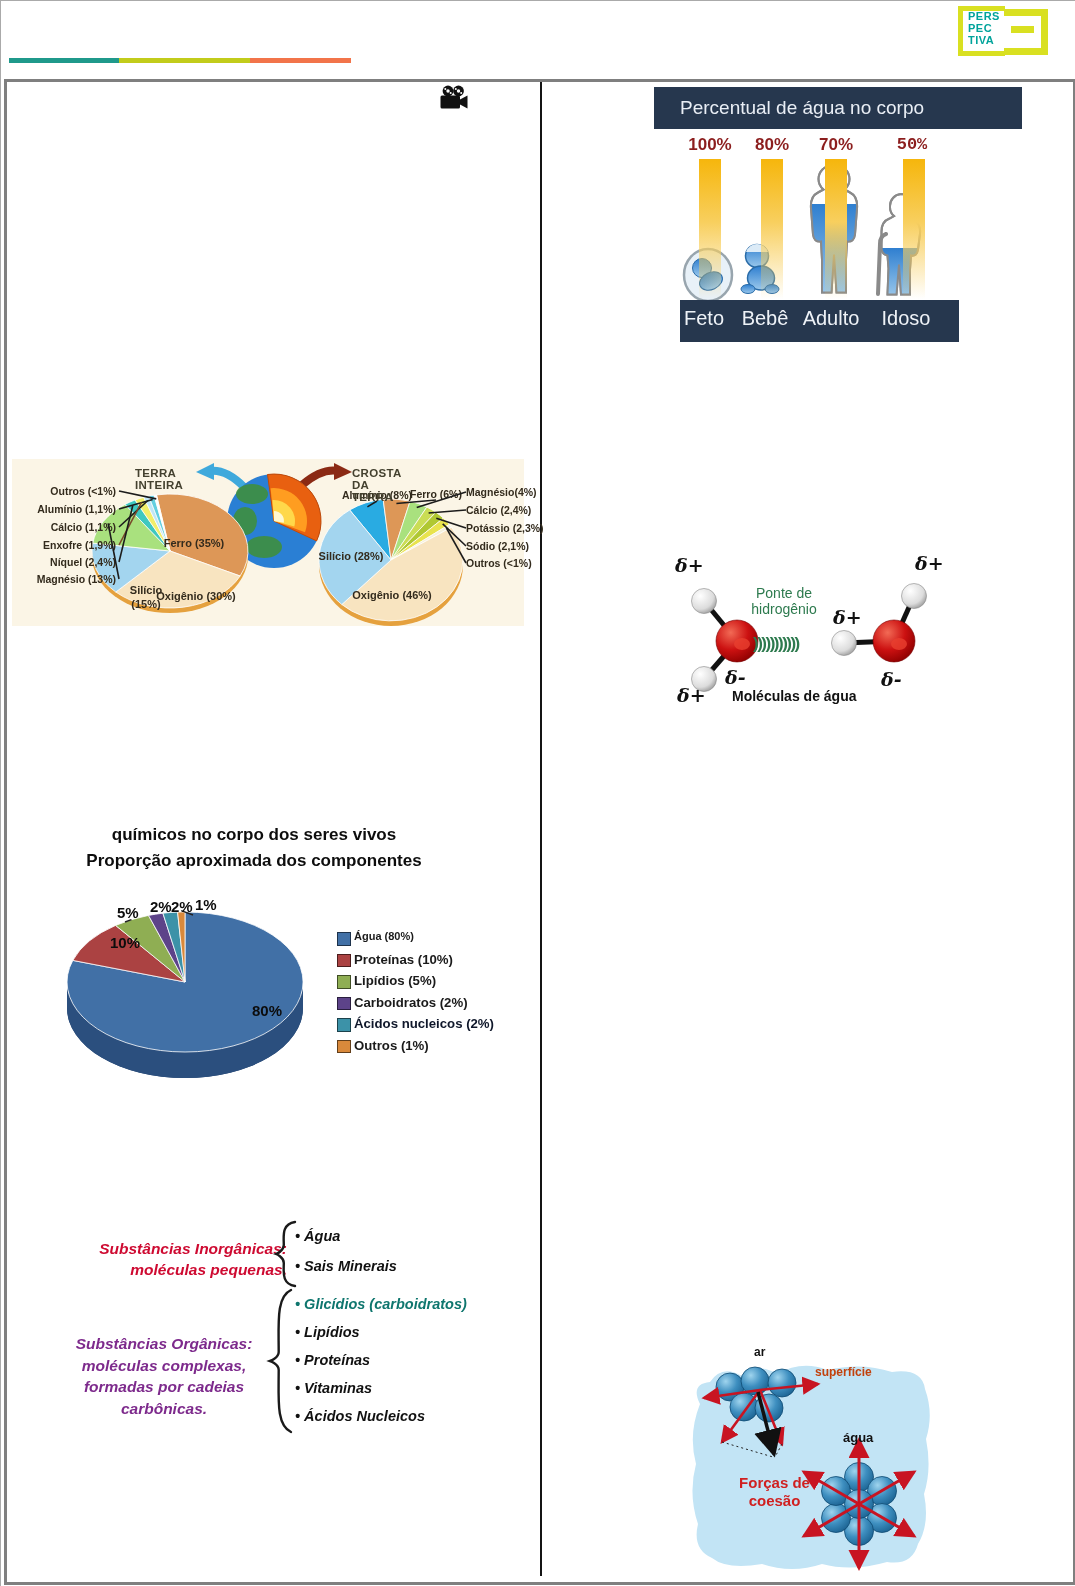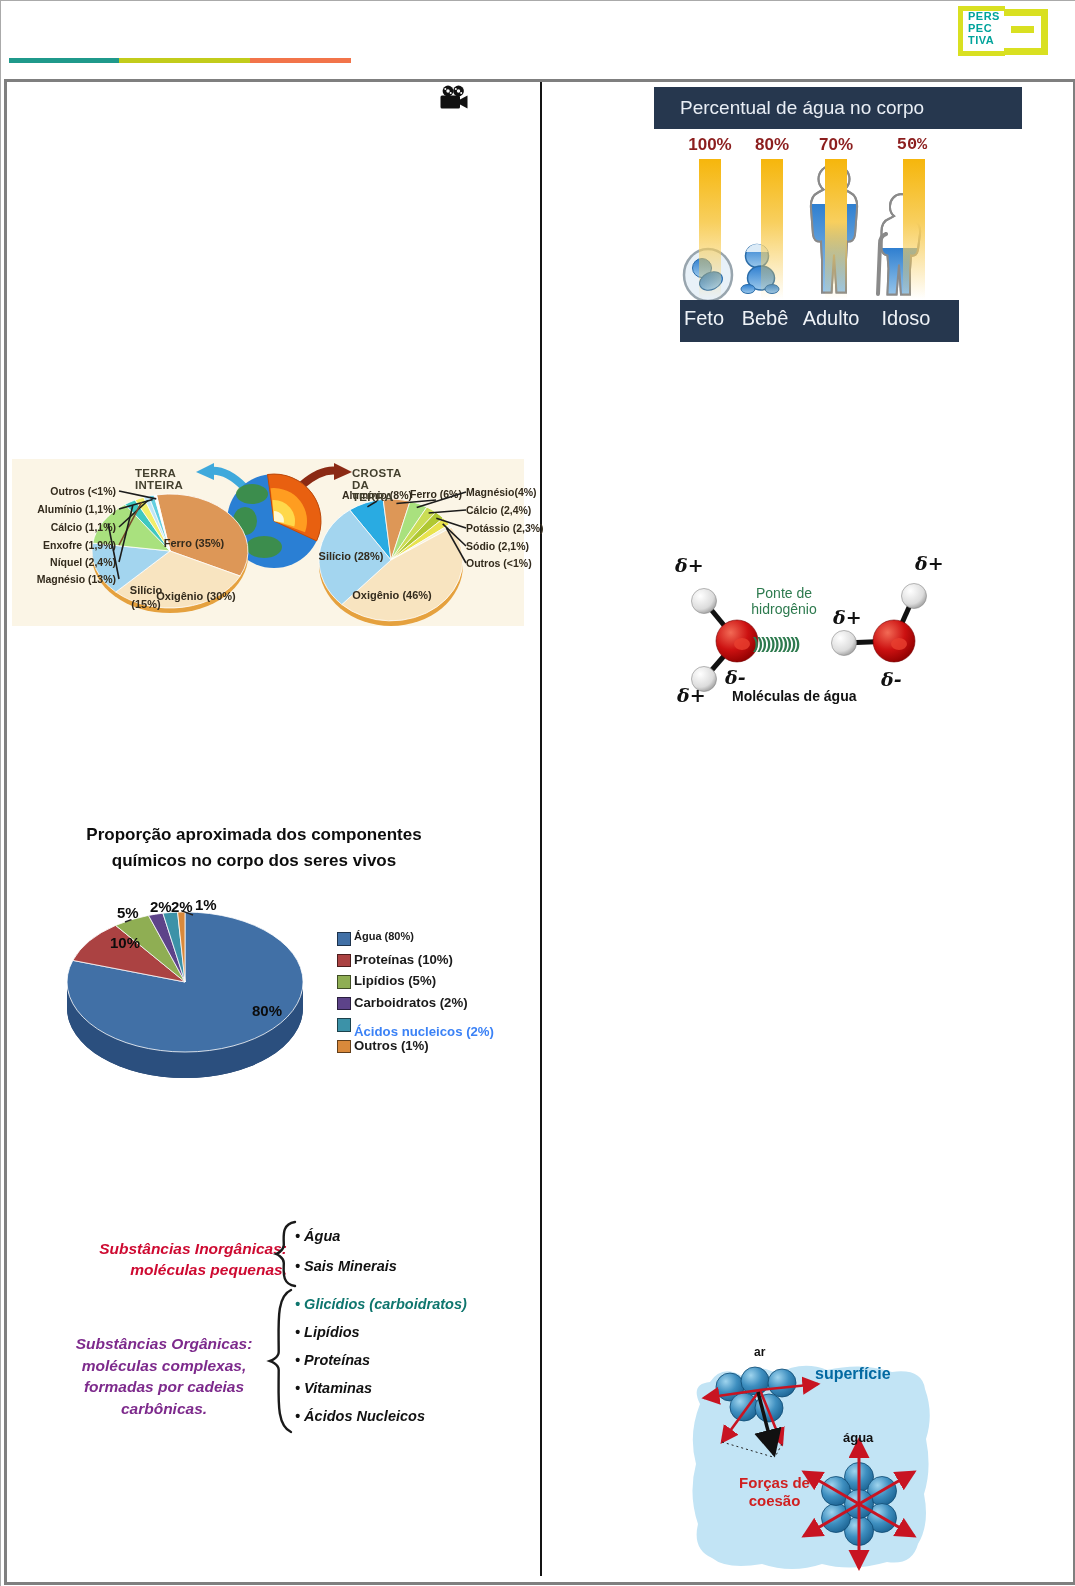--- a/index.html
+++ b/index.html
@@ -199,22 +199,22 @@
       <div class="abs" style="left:717px;top:503px;width:120px;text-align:center;color:#2d7a4e;font-size:14px;line-height:16px;">
         <div>Ponte de</div>
         <div>hidrogênio</div>
       </div>
       <div class="abs" style="left:725px;top:606px;width:170px;text-align:left;font-weight:bold;font-size:14px;color:#111;">Moléculas de água</div>
       <div id="delta-labels"></div>
     </figure>
 
     <section class="abs" style="left:0;top:0;">
       <div class="abs" style="left:27px;top:740px;width:440px;text-align:center;font-weight:bold;font-size:17px;color:#0d0d0d;line-height:26px;">
+        <div>químicos no corpo dos seres vivos</div>
         <div>Proporção aproximada dos componentes</div>
-        <div>químicos no corpo dos seres vivos</div>
       </div>
       <svg id="pie3d-svg" style="left:40px;top:802px;" width="280" height="215" viewBox="0 0 280 215">
           <ellipse cx="138" cy="124" rx="118" ry="70" fill="#24436e"></ellipse>
           <path d="M20,98 A118,70 0 0 0 256,98 L256,124 A118,70 0 0 1 20,124 Z" fill="#2b4f7e"></path>
           <path d="M138,98 L138.0,28.0 A118,70 0 1 1 25.8,76.4 Z" fill="#4170a6" stroke="#fff" stroke-width="0.8"></path>
           <path d="M138,98 L25.8,76.4 A118,70 0 0 1 68.6,41.4 Z" fill="#ab4242" stroke="#fff" stroke-width="0.8"></path>
           <path d="M138,98 L68.6,41.4 A118,70 0 0 1 101.5,31.4 Z" fill="#8fae53" stroke="#fff" stroke-width="0.8"></path>
           <path d="M138,98 L101.5,31.4 A118,70 0 0 1 115.9,29.2 Z" fill="#5d4389" stroke="#fff" stroke-width="0.8"></path>
           <path d="M138,98 L115.9,29.2 A118,70 0 0 1 130.6,28.1 Z" fill="#3c92a8" stroke="#fff" stroke-width="0.8"></path>
           <path d="M138,98 L130.6,28.1 A118,70 0 0 1 138.0,28.0 Z" fill="#d9893b" stroke="#fff" stroke-width="0.8"></path>
@@ -288,21 +288,21 @@
           <circle cx="154" cy="157" r="14.5" fill="url(#gBall)" stroke="#0e4a72" stroke-width="0.8"></circle>
           <circle cx="177" cy="170" r="14.5" fill="url(#gBall)" stroke="#0e4a72" stroke-width="0.8"></circle>
           <line x1="177" y1="170" x2="177" y2="106" stroke="#c81422" stroke-width="3" marker-end="url(#mR)"></line>
           <line x1="177" y1="170" x2="177" y2="234" stroke="#c81422" stroke-width="3" marker-end="url(#mR)"></line>
           <line x1="177" y1="170" x2="122" y2="138" stroke="#c81422" stroke-width="3" marker-end="url(#mR)"></line>
           <line x1="177" y1="170" x2="232" y2="138" stroke="#c81422" stroke-width="3" marker-end="url(#mR)"></line>
           <line x1="177" y1="170" x2="122" y2="202" stroke="#c81422" stroke-width="3" marker-end="url(#mR)"></line>
           <line x1="177" y1="170" x2="232" y2="202" stroke="#c81422" stroke-width="3" marker-end="url(#mR)"></line>
         </svg>
       <div class="abs" style="left:747px;top:1263px;font-weight:bold;font-size:12px;color:#111;">ar</div>
-      <div class="abs" style="left:808px;top:1283px;font-weight:bold;font-size:16px;color:#0369a1;">superfície</div>
+      <div class="abs" style="left:808px;top:1283px;font-weight:bold;font-size:12px;color:#c2410c;">superfície</div>
       <div class="abs" style="left:836px;top:1348px;font-weight:bold;font-size:13px;color:#111;">água</div>
       <div class="abs" style="left:700px;top:1392px;width:135px;text-align:center;font-weight:bold;font-size:15px;line-height:18px;color:#d02020;">
         <div>Forças de</div>
         <div>coesão</div>
       </div>
     </figure>
 
   <div class="abs" style="left: 692px; top: 77px; width: 22px; height: 140px; background: linear-gradient(rgb(246, 182, 12), rgb(248, 207, 94) 45%, rgba(253, 243, 214, 0));"></div>
       <div class="abs" style="left: 754px; top: 77px; width: 22px; height: 140px; background: linear-gradient(rgb(246, 182, 12), rgb(248, 207, 94) 45%, rgba(253, 243, 214, 0));"></div>
       <div class="abs" style="left: 818px; top: 77px; width: 22px; height: 140px; background: linear-gradient(rgb(246, 182, 12), rgb(248, 207, 94) 45%, rgba(253, 243, 214, 0));"></div>
@@ -328,21 +328,21 @@
       <div class="abs" style="left: 330px; top: 891px; height: 18px;">
         <div class="abs" style="left: 0px; top: 2px; width: 11.5px; height: 11.5px; background: rgb(143, 174, 83); border: 1px solid rgba(0, 0, 0, 0.55);"></div>
         <div class="abs" style="left: 17px; top: 0px; font-weight: bold; font-size: 13.2px; color: rgb(26, 26, 26); white-space: nowrap;">Lipídios (5%)</div>
       </div>
       <div class="abs" style="left: 330px; top: 912.5px; height: 18px;">
         <div class="abs" style="left: 0px; top: 2px; width: 11.5px; height: 11.5px; background: rgb(93, 67, 137); border: 1px solid rgba(0, 0, 0, 0.55);"></div>
         <div class="abs" style="left: 17px; top: 0px; font-weight: bold; font-size: 13.2px; color: rgb(26, 26, 26); white-space: nowrap;">Carboidratos (2%)</div>
       </div>
       <div class="abs" style="left: 330px; top: 934px; height: 18px;">
         <div class="abs" style="left: 0px; top: 2px; width: 11.5px; height: 11.5px; background: rgb(60, 146, 168); border: 1px solid rgba(0, 0, 0, 0.55);"></div>
-        <div class="abs" style="left: 17px; top: 0px; font-weight: bold; font-size: 13.2px; color: #3b82f6; white-space: nowrap; margin-top: 8px;">Ácidos nucleicos (2%)</div>
+        <div class="abs" style="left: 17px; top: 0px; font-weight: bold; font-size: 13.2px; color: #0f172a; white-space: nowrap;">Ácidos nucleicos (2%)</div>
       </div>
       <div class="abs" style="left: 330px; top: 955.5px; height: 18px;">
         <div class="abs" style="left: 0px; top: 2px; width: 11.5px; height: 11.5px; background: rgb(217, 137, 59); border: 1px solid rgba(0, 0, 0, 0.55);"></div>
         <div class="abs" style="left: 17px; top: 0px; font-weight: bold; font-size: 13.2px; color: rgb(26, 26, 26); white-space: nowrap;">Outros (1%)</div>
       </div>
       <div class="abs" style="left: 288px; top: 1146px; font-weight: bold; font-style: italic; font-size: 14.5px; color: rgb(17, 17, 17);">• Água</div>
       <div class="abs" style="left: 288px; top: 1176px; font-weight: bold; font-style: italic; font-size: 14.5px; color: rgb(17, 17, 17);">• Sais Minerais</div>
       <div class="abs" style="left: 288px; top: 1214px; font-weight: bold; font-style: italic; font-size: 14.5px; color: #0f766e;">• Glicídios (carboidratos)</div>
       <div class="abs" style="left: 288px; top: 1242px; font-weight: bold; font-style: italic; font-size: 14.5px; color: rgb(17, 17, 17);">• Lipídios</div>
       <div class="abs" style="left: 288px; top: 1270px; font-weight: bold; font-style: italic; font-size: 14.5px; color: rgb(17, 17, 17);">• Proteínas</div>

